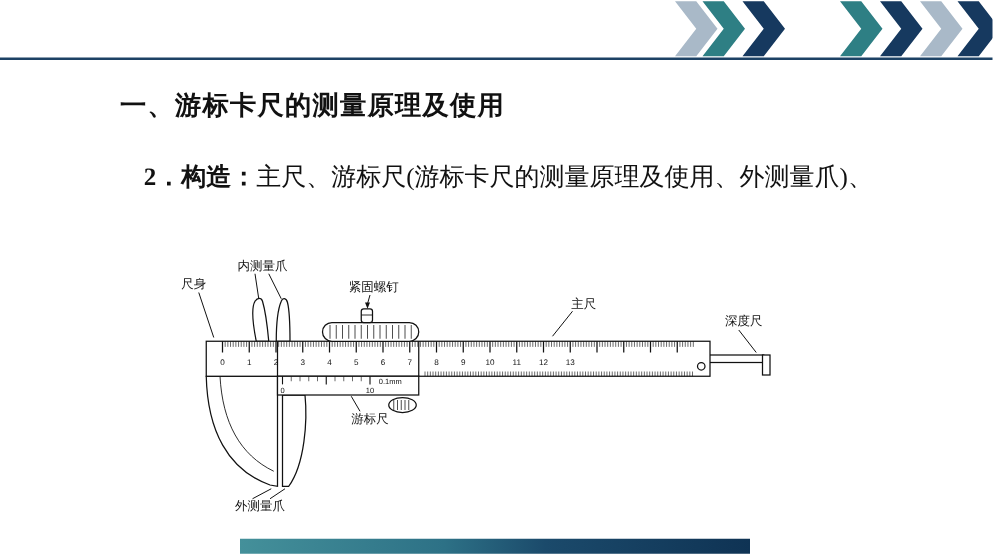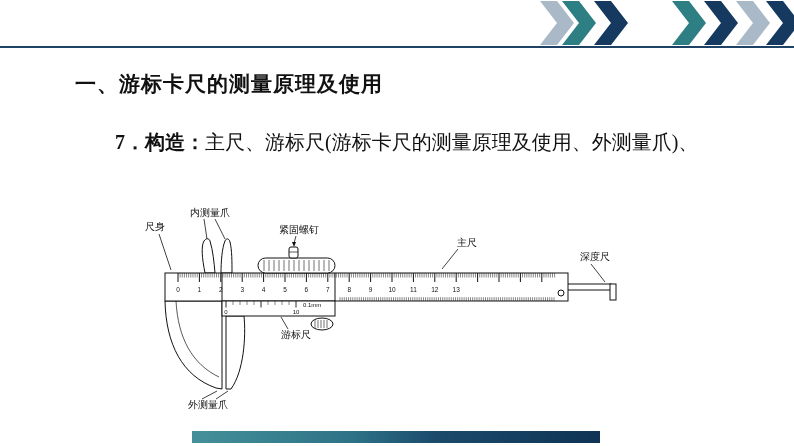--- a/index.html
+++ b/index.html
@@ -3,21 +3,21 @@
 <meta charset="utf-8">
 <style>
   html,body{margin:0;padding:0;}
   body{
     width:794px;height:446px;position:relative;overflow:hidden;
     background:#ffffff;font-family:"Liberation Sans",sans-serif;color:#111;
   }
   .top-rule{position:absolute;left:0;top:46px;width:794px;height:2px;background:#1d4265;}
   .chevrons{position:absolute;top:0;right:0;width:256px;height:46px;}
   .heading{
-    position:absolute;left:75px;top:70px;font-size:21px;font-weight:bold;
+    position:absolute;left:96px;top:70px;font-size:21px;font-weight:bold;
     letter-spacing:1px;font-family:"Liberation Sans",sans-serif;
   }
   .para{
     position:absolute;left:37px;top:120px;width:732px;font-size:20px;
     line-height:44px;font-family:"Liberation Serif",serif;
   }
   .para .line1{padding-left:78px;}
   .para .bold{font-weight:bold;}
   .diagram{position:absolute;left:118px;top:196px;width:532px;height:240px;}
   .part{fill:#fff;stroke:#111;stroke-width:1;}
@@ -45,21 +45,21 @@
     <path transform="translate(198,1)" d="M0,0 L17,0 L34,22 L17,44 L0,44 L17,22 Z" fill="#a9b9c8"></path>
     <path transform="translate(228,1)" d="M0,0 L17,0 L34,22 L17,44 L0,44 L17,22 Z" fill="#16395f"></path>
   </g>
 </svg>
 
 <div class="top-rule"></div>
 
 <div class="heading">一、游标卡尺的测量原理及使用</div>
 
 <div class="para">
-  <div class="line1"><span class="bold">7．构造：</span><span>主尺、游标尺(游标卡尺的测量原理及使用、外测量爪)、</span></div>
+  <div class="line1"><span class="bold">2．构造：</span><span>主尺、游标尺(游标卡尺的测量原理及使用、外测量爪)、</span></div>
 </div>
 
 <svg class="diagram" viewBox="0 0 532 240">
 
   <rect class="part" x="447" y="88" width="46" height="6"></rect>
   <rect class="part" x="492" y="88" width="6" height="16"></rect>
 
   <path class="part" d="M87,77 C84,62 83,50 86,45 C88,42 91,42 92,45 C95,55 96,66 97,77 Z"></path>
   <path class="part" d="M103,77 C103,66 104,52 107,45 C108,42 111,42 112,46 C114,54 114,66 114,77 Z"></path>
 

